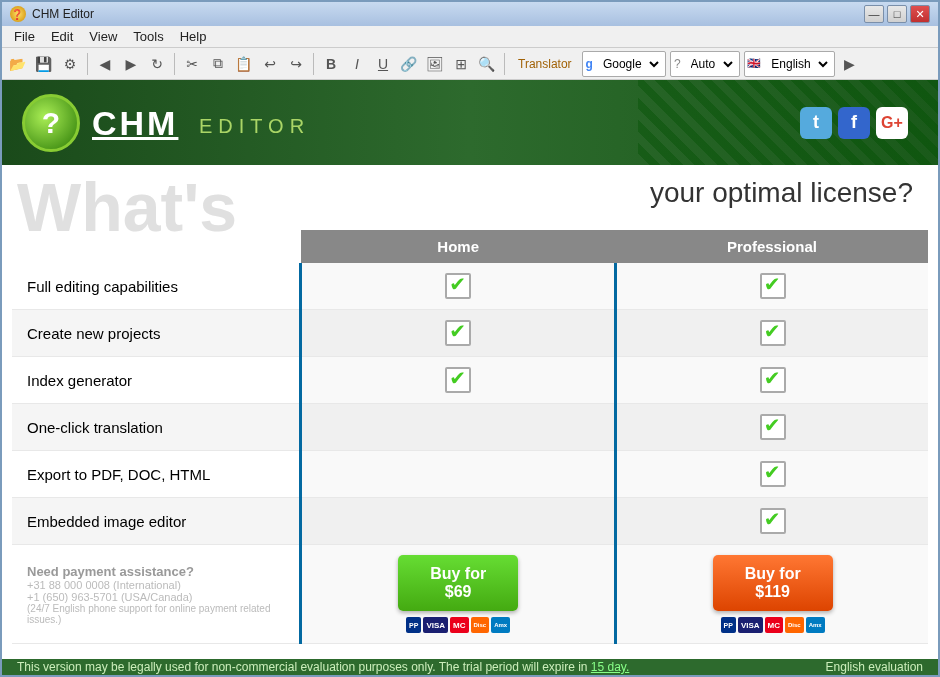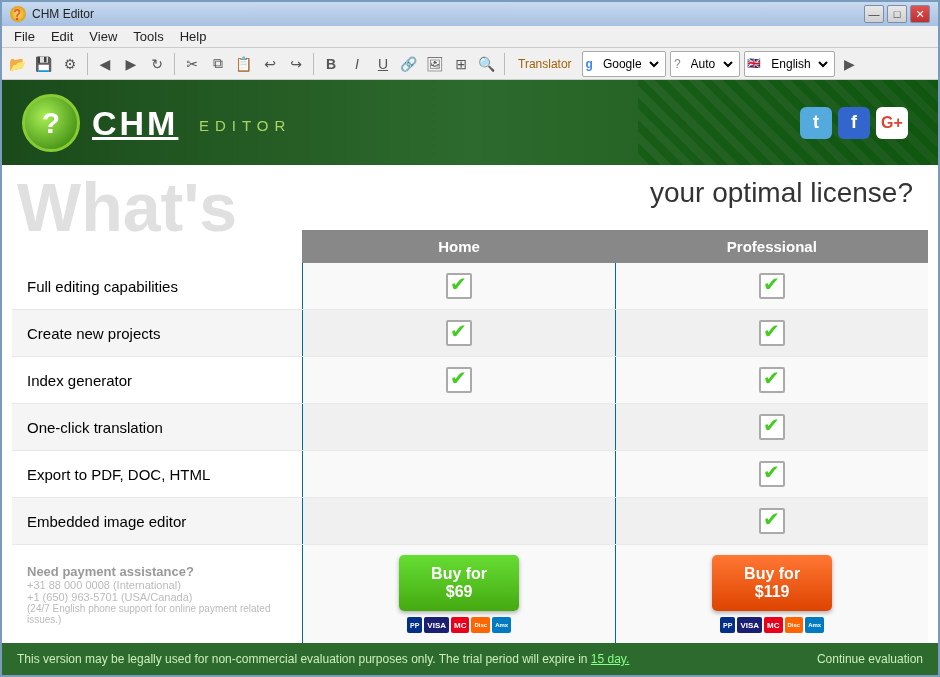--- a/index.html
+++ b/index.html
@@ -219,21 +219,21 @@
       color: white;
     }
     .pay-paypal { background: #003087; font-size: 7px; }
     .pay-visa { background: #1a1f71; }
     .pay-mc { background: #eb001b; }
     .pay-discover { background: #ff6600; font-size: 6px; }
     .pay-amex { background: #007bc1; font-size: 6px; }
 
     
     .status-bar {
-      height: 32px;
+      height: 16px;
       background: #2d6a2d;
       display: flex;
       align-items: center;
       justify-content: space-between;
       padding: 0 15px;
       font-size: 12px;
       color: #cceebb;
     }
     .status-text a {
       color: #88ff88;
@@ -256,21 +256,21 @@
       width: 140px;
     }
     .comp-table th.empty-header { background: transparent; }
     .comp-table td {
       padding: 10px 15px;
       font-size: 15px;
       border-bottom: 1px solid #e8e8e8;
     }
     .comp-table td.check-cell {
       text-align: center;
-      border-left: 1px solid #0369a1;
+      border-left: 3px solid #0369a1;
       background: #f9f9f9;
     }
     .comp-table tr:nth-child(even) td { background: #f5f5f5; }
     .comp-table tr:nth-child(even) td.check-cell { background: #f0f0f0; }
 
     .check-box {
       display: inline-block;
       width: 26px;
       height: 26px;
       border: 2px solid #aaa;
@@ -394,21 +394,21 @@
 
     <div class="banner">
       <div class="banner-dots"></div>
       <div class="banner-logo">
         <div style="width:58px;height:58px;background:radial-gradient(circle at 38% 38%, #aaee55, #2a7a05);border-radius:50%;display:flex;align-items:center;justify-content:center;border:3px solid #88cc33;font-size:30px;color:white;font-weight:bold;position:relative;">
           ?
         </div>
         <div>
           <div style="font-size:34px;font-weight:900;color:white;letter-spacing:3px;line-height:1;">
             <span style="color:white;text-decoration:underline;">CHM</span>
-            <span style="color:#aad566;font-weight:400;font-size:15px;letter-spacing:6px;margin-left:8px;vertical-align:middle;">EDITOR</span>
+            <span style="color:#aad566;font-weight:400;font-size:20px;letter-spacing:6px;margin-left:8px;vertical-align:middle;">EDITOR</span>
           </div>
         </div>
       </div>
       <div class="banner-social">
         <div class="social-btn social-twitter">t</div>
         <div class="social-btn social-facebook">f</div>
         <div class="social-btn social-google" style="color:#dd4433;font-size:16px;font-weight:bold;">G+</div>
       </div>
     </div>
 
@@ -500,16 +500,16 @@
       </div>
     </div>
 
   </div>
 
   <div class="status-bar">
     <div class="status-text">
       <span>This version may be legally used for non-commercial evaluation purposes only. The trial period will expire in</span>
       <a href="#">15 day.</a>
     </div>
-    <div class="status-continue">Continue evaluation</div>
+    <div class="status-continue">English evaluation</div>
   </div>
 
 </div>
 
 </body></html>

